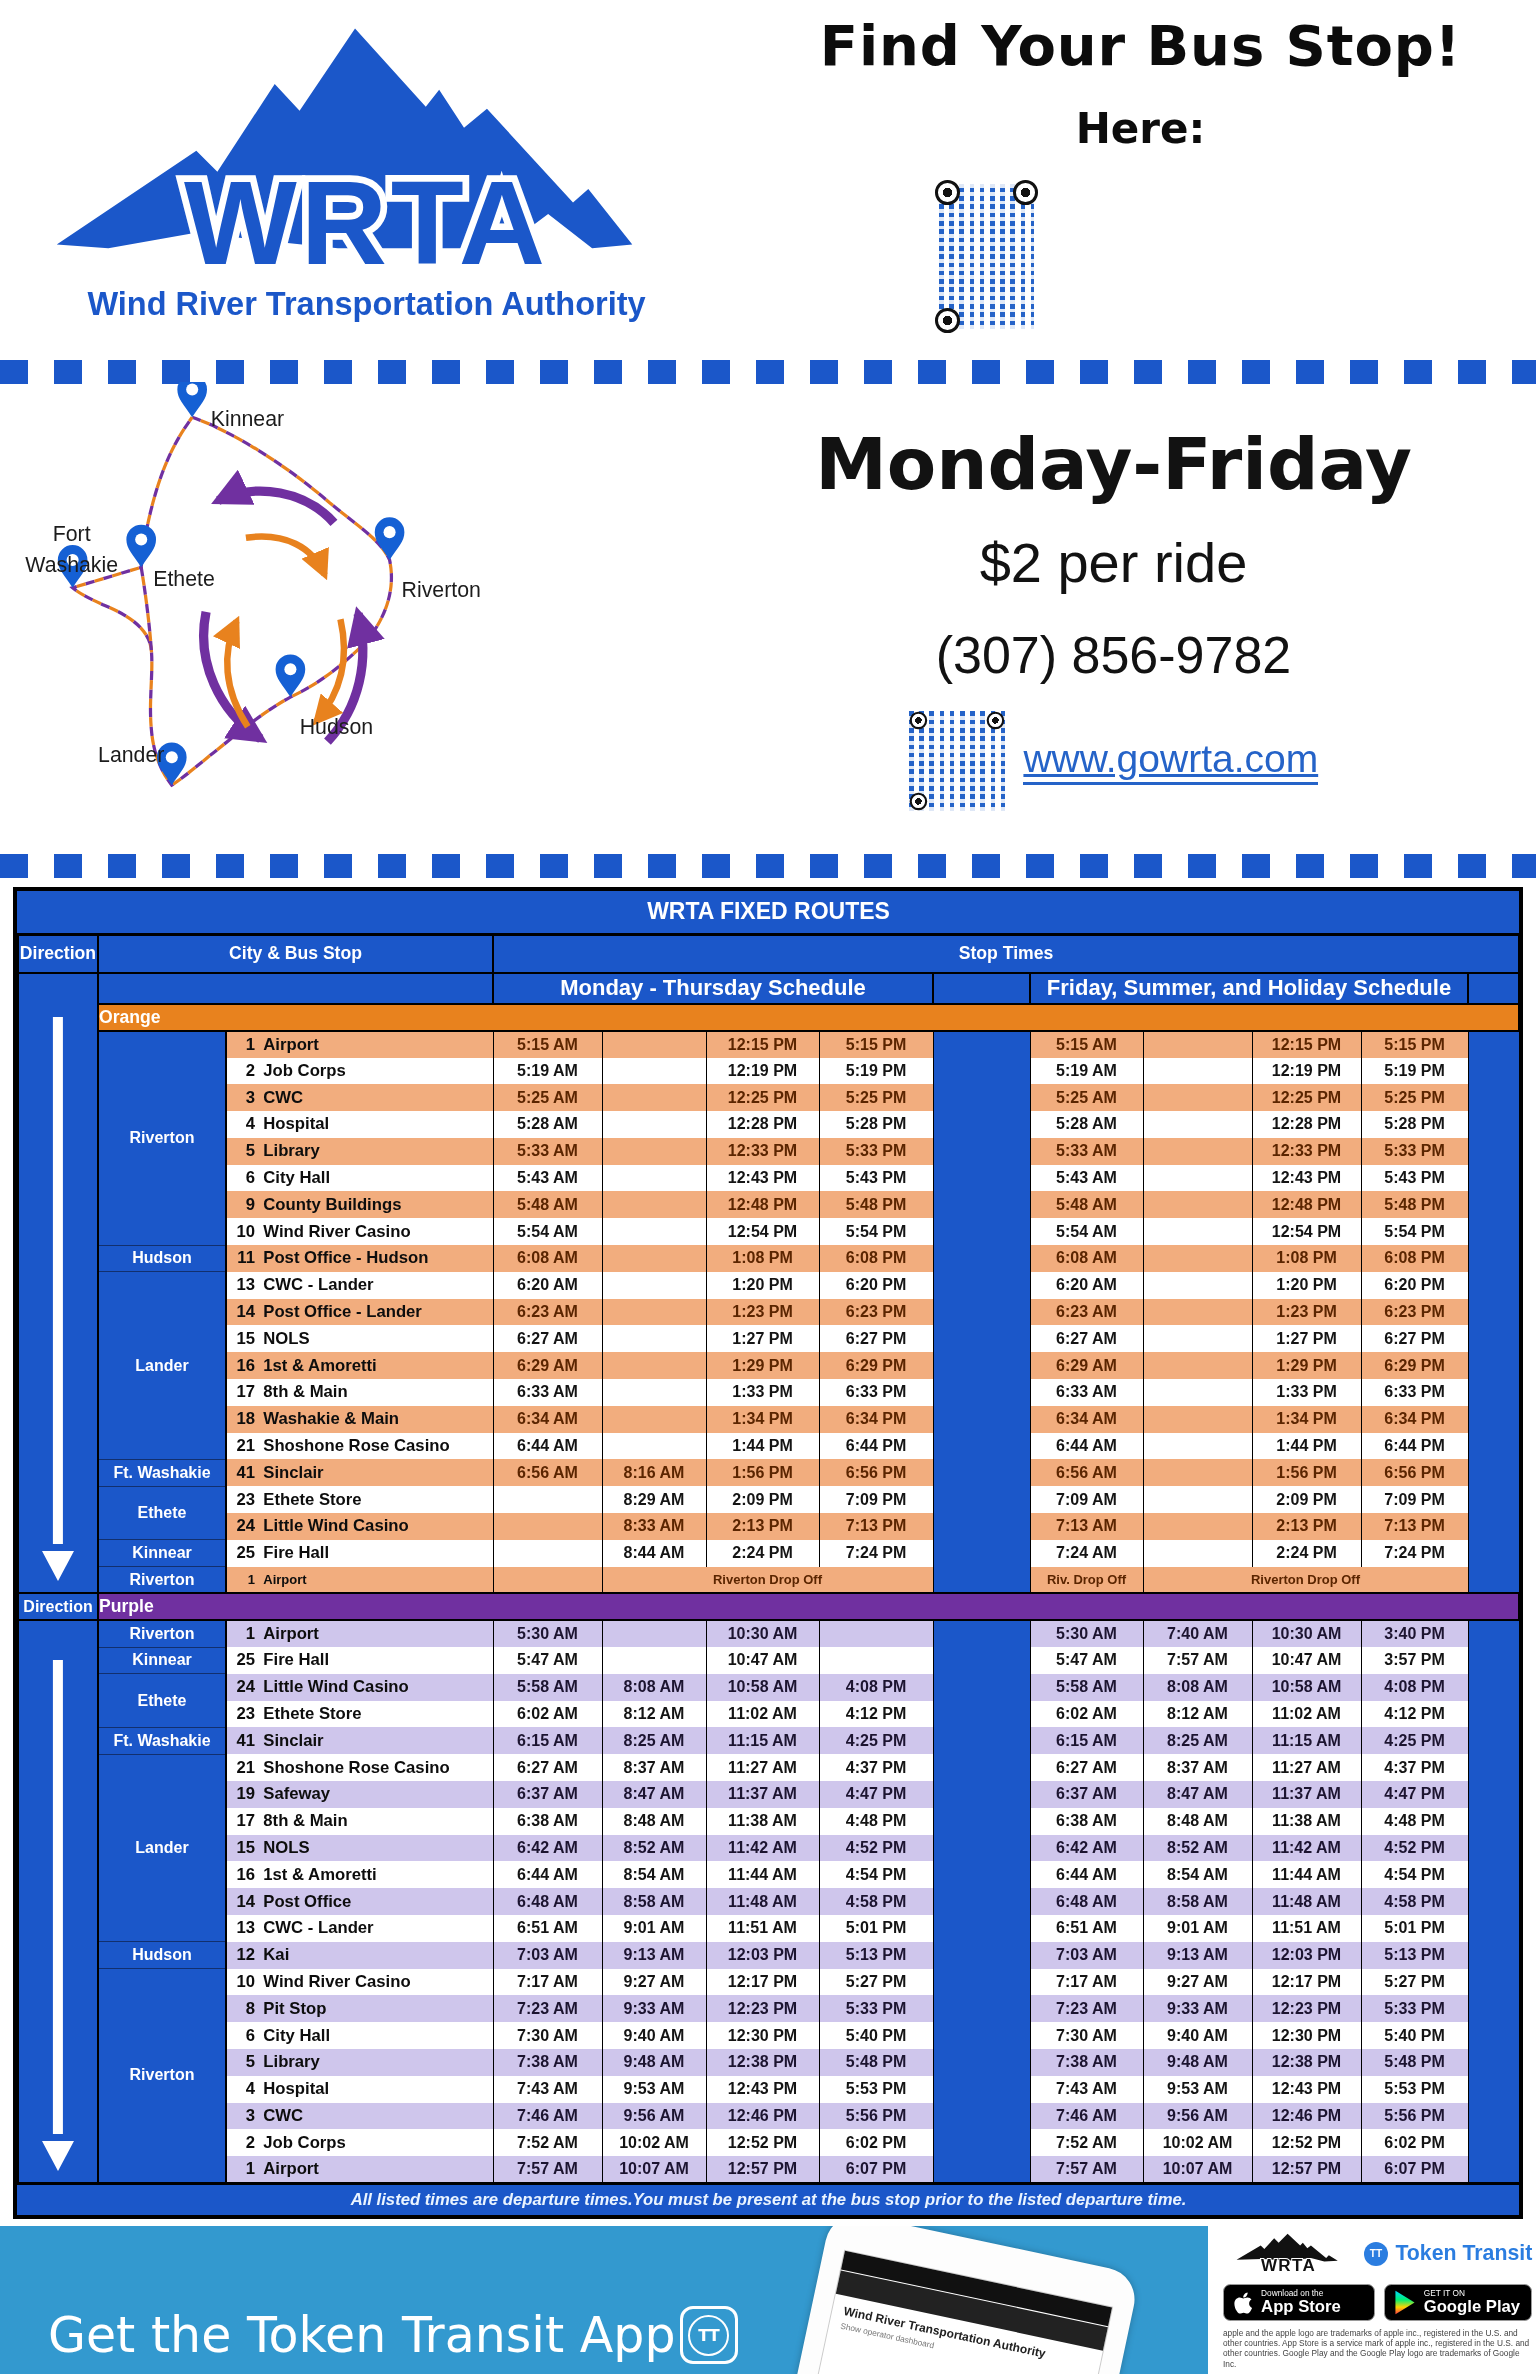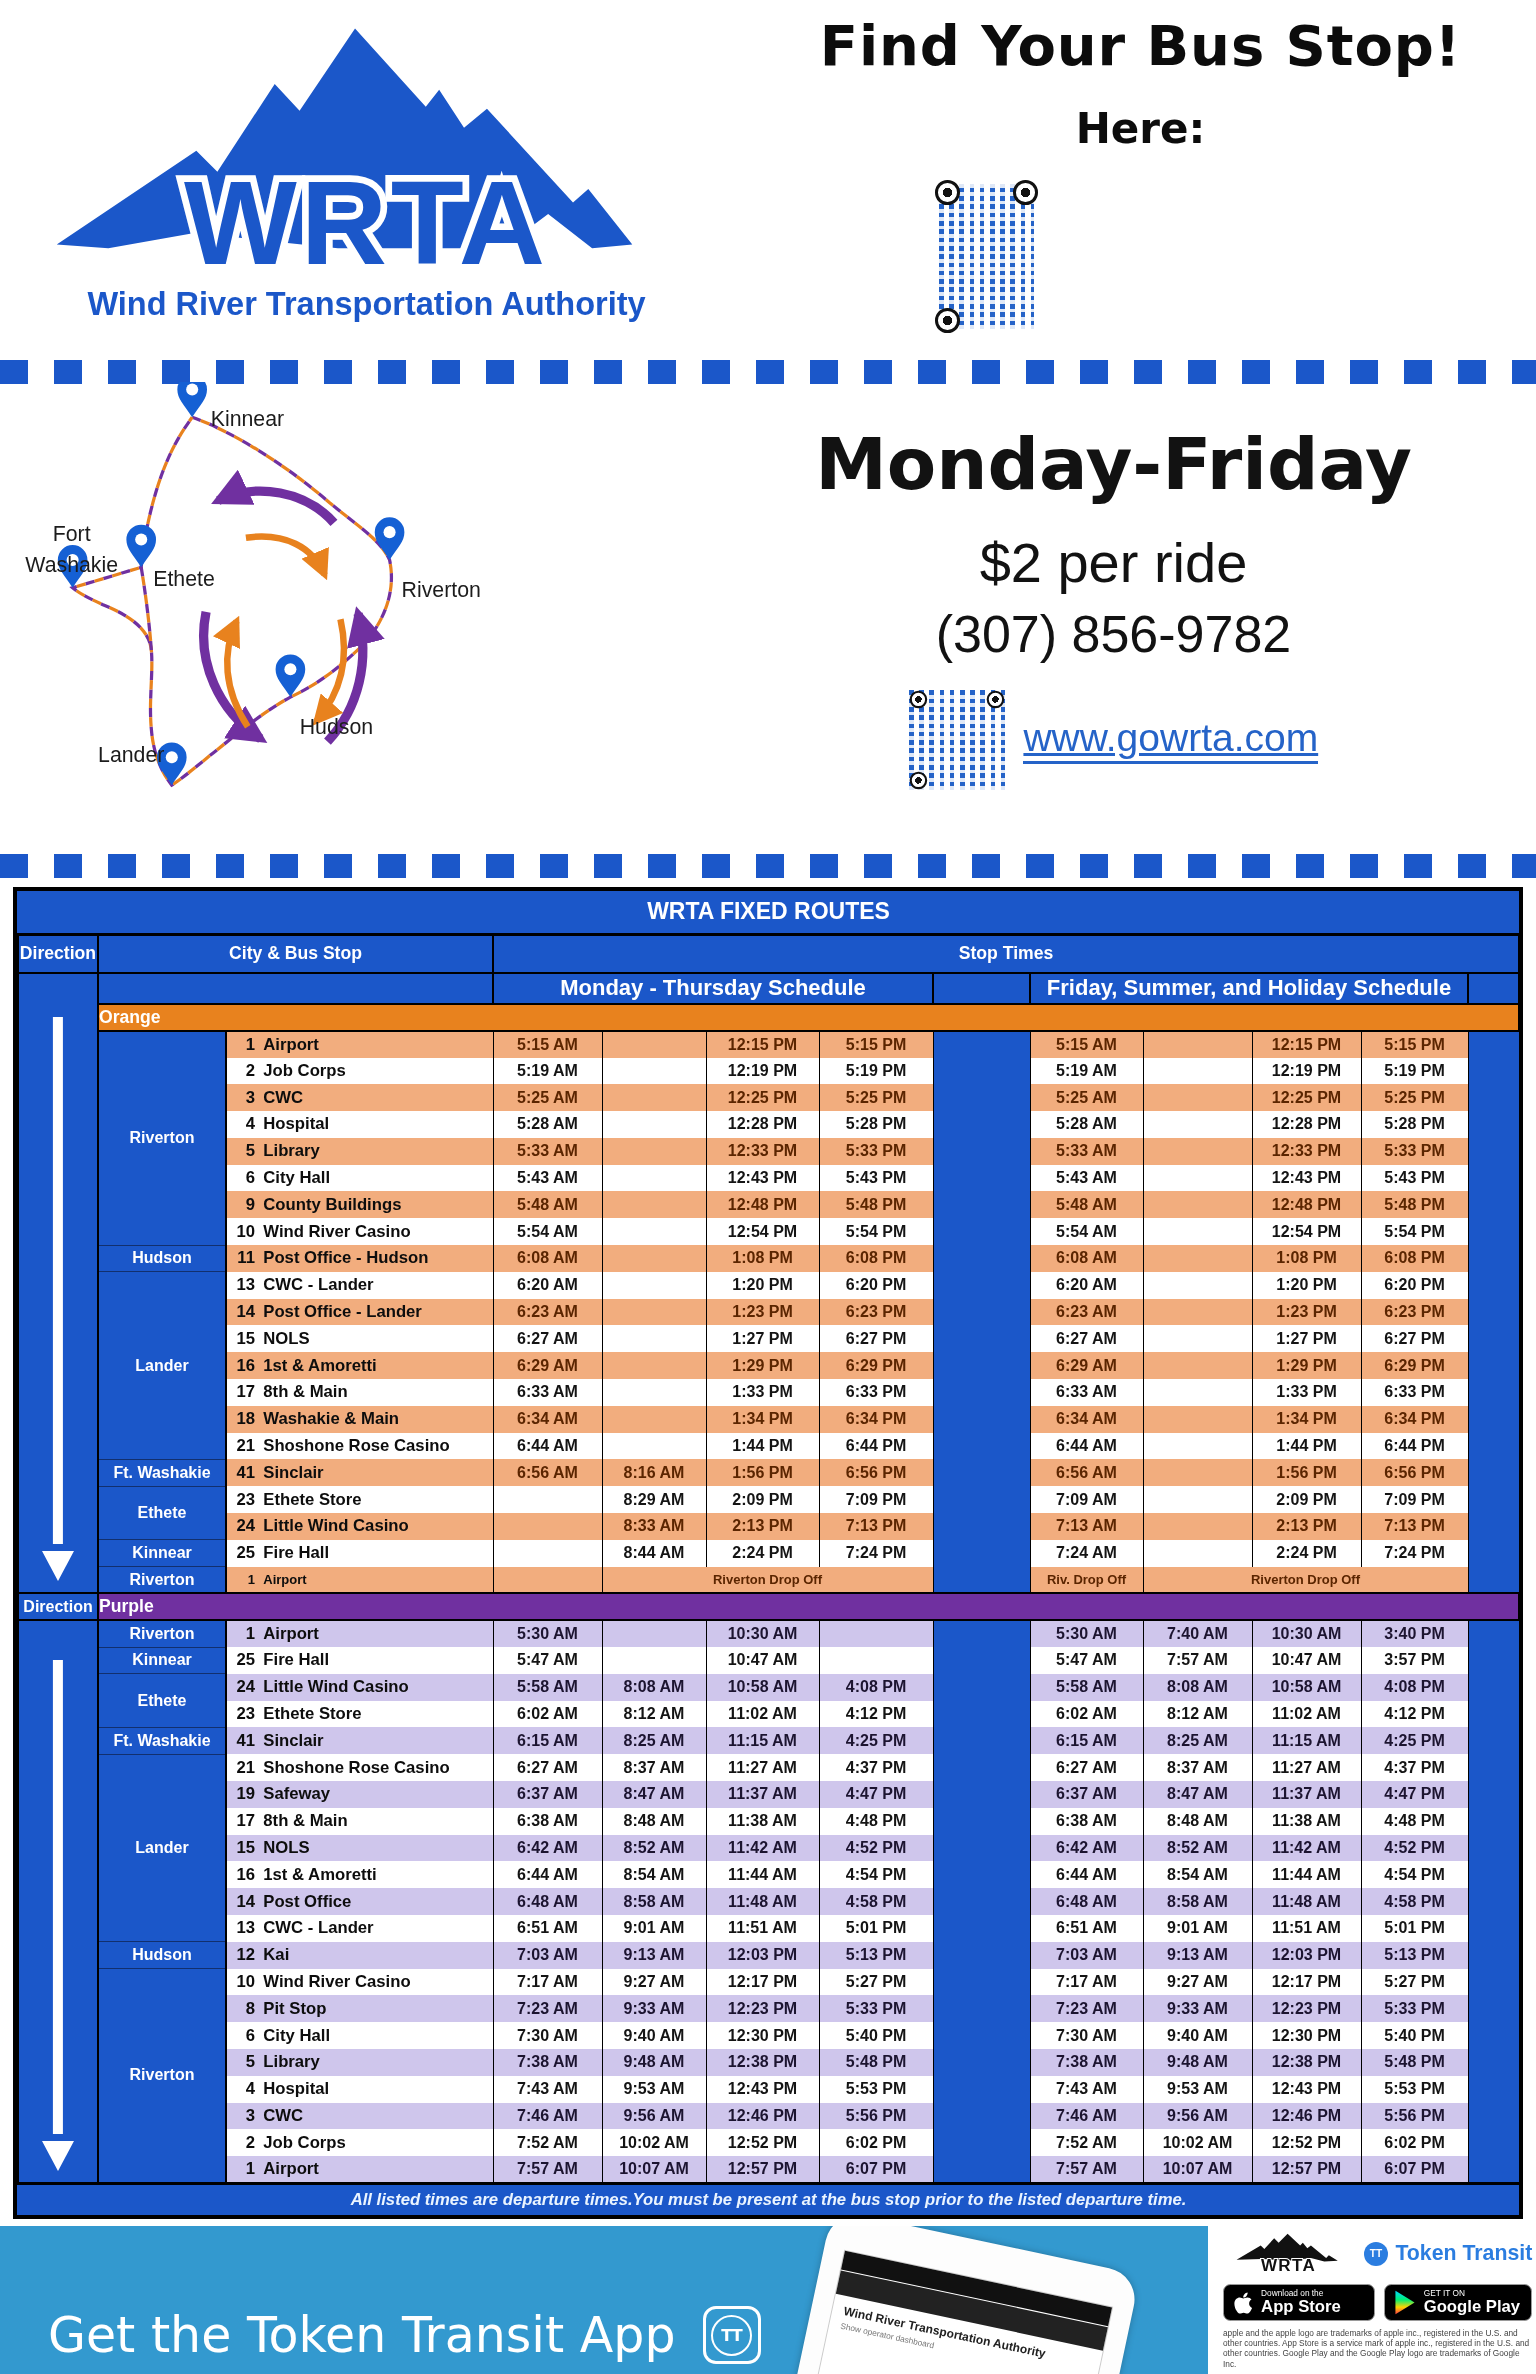--- a/index.html
+++ b/index.html
@@ -19,21 +19,21 @@
           background:radial-gradient(circle,#111 0 4.6px,#fff 4.6px);}
   
   .dots{position:absolute;left:0;width:1536px;height:24px;
         background:repeating-linear-gradient(90deg,#1b57c9 0 28px,#ffffff 28px 54px);}
   .dots1{top:360px;} .dots2{top:854px;}
   
   .map-svg{position:absolute;left:14px;top:382px;width:677px;height:468px;}
   .info{position:absolute;left:733px;top:422px;width:761px;text-align:center;color:#121212;}
   .info-days{font-family:"DejaVu Sans",sans-serif;font-weight:800;font-size:72px;}
   .info-fare{font-size:56px;margin-top:24px;font-weight:400;}
-  .info-phone{font-size:52px;margin-top:9px;font-weight:400;}
+  .info-phone{font-size:52px;margin-top:30px;font-weight:400;}
   .info-row{margin-top:26px;display:flex;align-items:center;justify-content:center;gap:18.6px;}
   .qr-small{position:relative;width:96px;height:100px;}
   .weblink{font-size:39px;color:#2563c8;border-bottom:3.7px solid #2563c8;padding-bottom:1.9px;}
   
   .tbl-outer{position:absolute;left:13px;top:887px;width:1510px;height:1332px;
              border:4.6px solid #000;background:#1b57c9;box-sizing:border-box;}
   table.sched{width:100%;height:100%;border-collapse:collapse;table-layout:fixed;}
   table.sched td{box-sizing:border-box;overflow:hidden;white-space:nowrap;padding:0;}
   .title-row td{color:#fff;font-weight:bold;font-size:23px;text-align:center;height:43px;
                 border-bottom:3.7px solid #000;}
@@ -61,21 +61,21 @@
   td.gapcol,td.margincol{background:#1b57c9;border-left:1.9px solid #000;border-right:1.9px solid #000;}
   td.dropsmall{font-size:13px;}
   .note-row td{border-top:3.7px solid #000;color:#eaf4ff;font-style:italic;font-weight:bold;
                font-size:16.7px;text-align:center;height:32px;}
   
   .footer{position:absolute;left:0;top:2226px;width:1536px;height:148px;background:#fff;}
   .f-blue{position:absolute;left:0;top:0;width:1208px;height:148px;background:#3399cf;overflow:hidden;}
   .f-headline{position:absolute;left:48px;top:5.6px;color:#fff;font-weight:bold;font-size:58px;
               font-family:"DejaVu Sans",sans-serif;}
   .f-subline{position:absolute;left:48px;top:80px;color:#fff;font-size:49px;font-weight:400;
-             font-family:"DejaVu Sans",sans-serif;display:flex;align-items:center;gap:27px;}
+             font-family:"DejaVu Sans",sans-serif;display:flex;align-items:center;gap:4px;}
   .tt-icon{width:52px;height:52px;border:3.7px solid #fff;border-radius:13px;display:flex;
            align-items:center;justify-content:center;}
   .tt-icon-inner{width:37px;height:37px;border:2.8px solid #fff;border-radius:50%;color:#fff;
            font-size:16px;font-weight:bold;display:flex;align-items:center;justify-content:center;letter-spacing:-0.9px;}
   .phone{position:absolute;left:800px;top:13px;width:315px;height:278px;background:#fdfdfd;
          border-radius:32px;transform:rotate(12deg);box-shadow:0 0 7.4px rgba(0,0,0,.25);}
   .phone-screen{position:absolute;left:20.4px;top:37px;right:20.4px;bottom:-9.3px;background:#fff;border:0.9px solid #ccc;}
   .phone-bar{height:18.6px;background:#111;}
   .phone-nav{height:24px;background:#222;margin-top:1.9px;}
   .phone-title{font-size:12px;font-weight:bold;color:#222;padding:7.4px 0 0 11px;line-height:14px;white-space:normal;}

